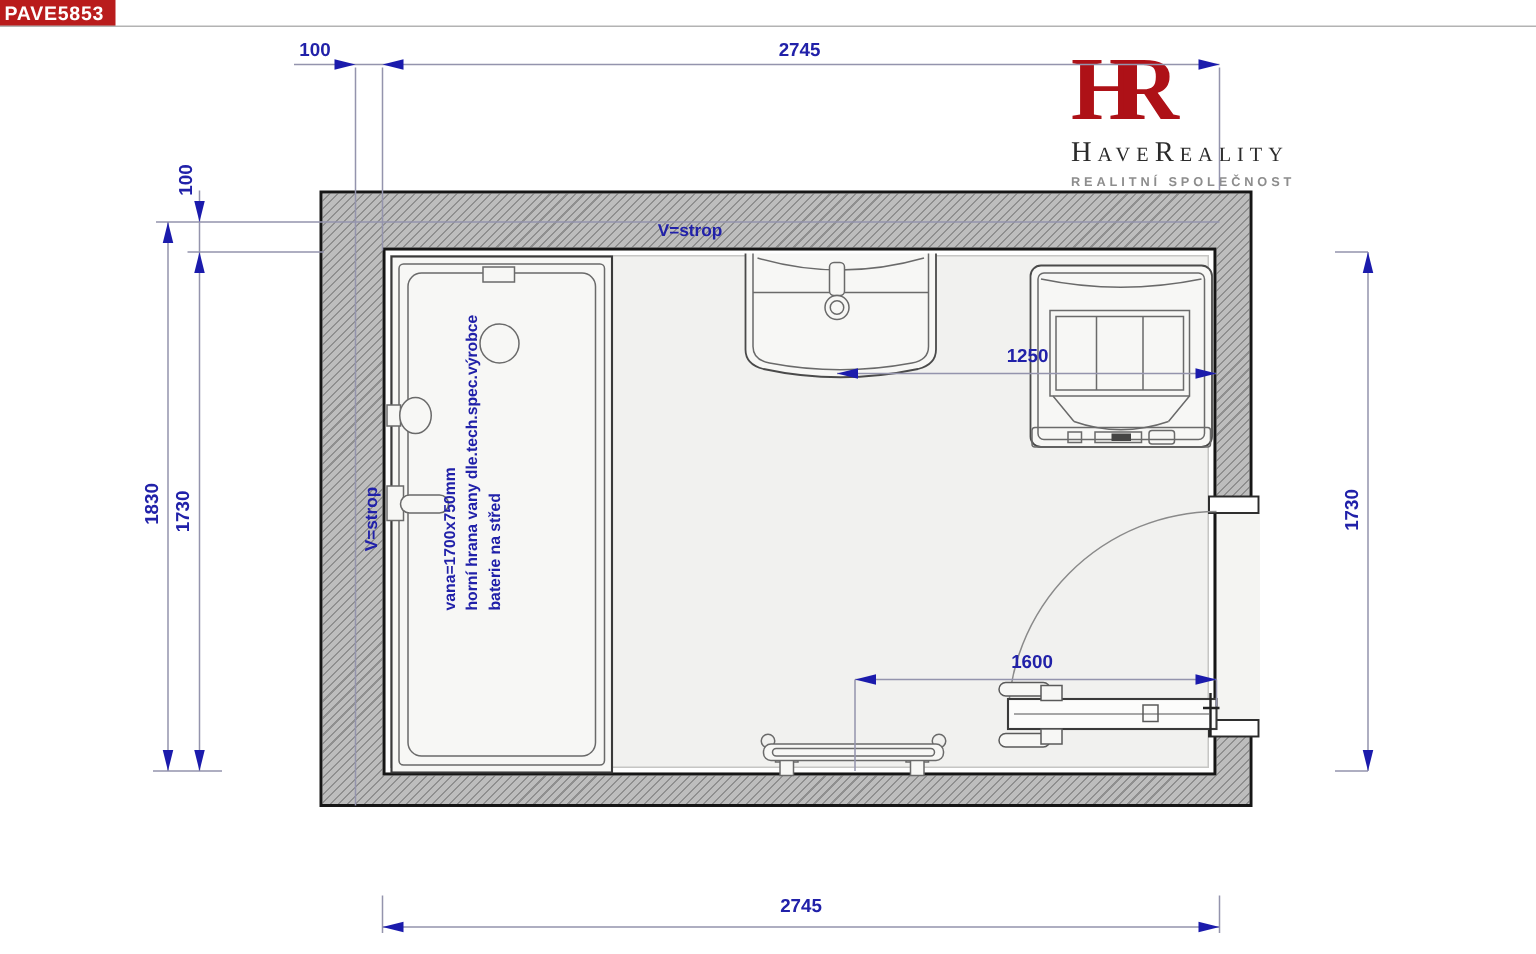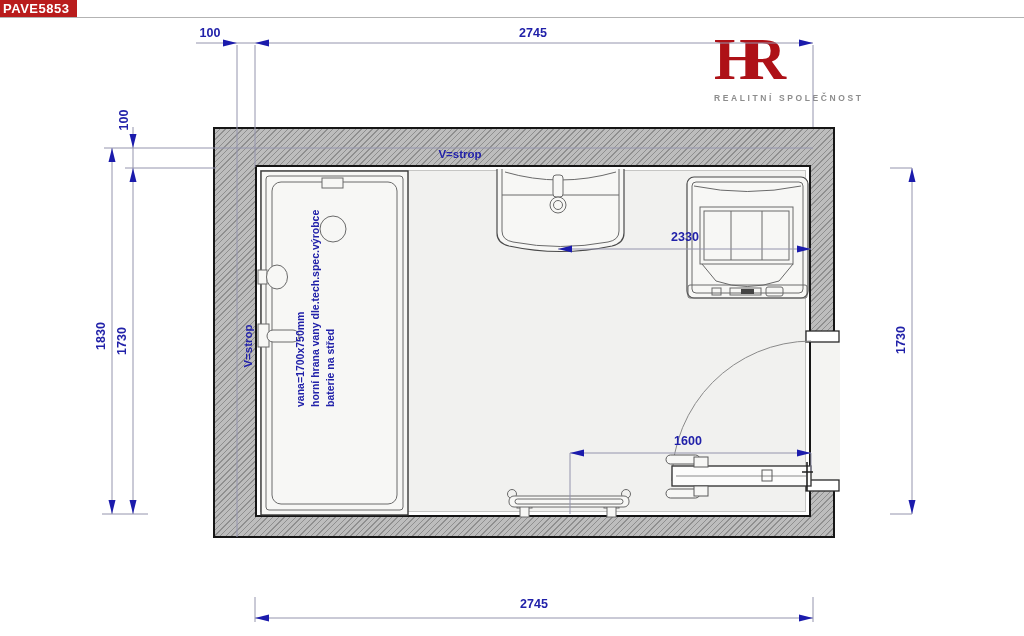--- a/index.html
+++ b/index.html
@@ -38,20 +38,21 @@
 </head>
 <body>
 
 <div id="page">
 
   <div id="badge">PAVE5853</div>
   <div id="toprule"></div>
 
   <div id="logo">
     <div id="monogram"><span>H</span><span class="r">R</span></div>
+    <div id="brand"><span class="big">H</span><span>AVE</span><span class="big">R</span><span>EALITY</span></div>
     <div id="brandsub">REALITNÍ SPOLEČNOST</div>
   </div>
 
   <div id="wall"></div>
   <div id="dooropen"></div>
   <div id="interior"></div>
 
   <svg id="draw" width="1024" height="636" viewBox="0 0 1024 636">
 
     <g fill="#ffffff" stroke="#2a2a2a" stroke-width="1.3">
@@ -168,21 +169,21 @@
     </g>
   </svg>
 
   <div class="dim" style="left:190px;top:26px;width:40px;">100</div>
   <div class="dim" style="left:500px;top:26px;width:66px;">2745</div>
   <div class="dim rot" style="left:84px;top:113px;width:80px;">100</div>
   <div class="dim rot" style="left:61px;top:329px;width:80px;">1830</div>
   <div class="dim rot" style="left:82px;top:334px;width:80px;">1730</div>
   <div class="dim rot" style="left:861px;top:333px;width:80px;">1730</div>
   <div class="dim" style="left:501px;top:597px;width:66px;">2745</div>
-  <div class="dim" style="left:652px;top:230px;width:66px;">2330</div>
+  <div class="dim" style="left:652px;top:230px;width:66px;">1250</div>
   <div class="dim" style="left:655px;top:434px;width:66px;">1600</div>
 
   <div class="dim vstrop" style="left:430px;top:148px;width:60px;">V=strop</div>
   <div class="dim vstrop rot" style="left:218px;top:340px;width:60px;">V=strop</div>
 
   <div id="tubnote">
     <div>vana=1700x750mm</div>
     <div>horní hrana vany dle.tech.spec.výrobce</div>
     <div>baterie na střed</div>
   </div>

